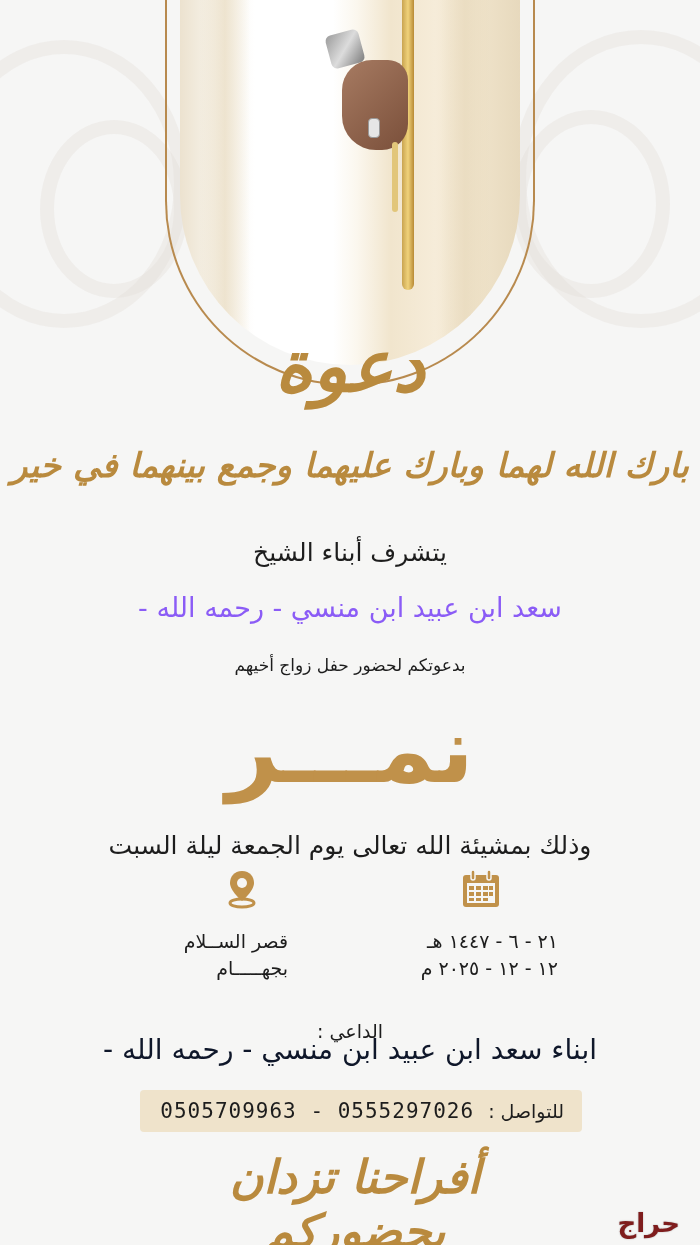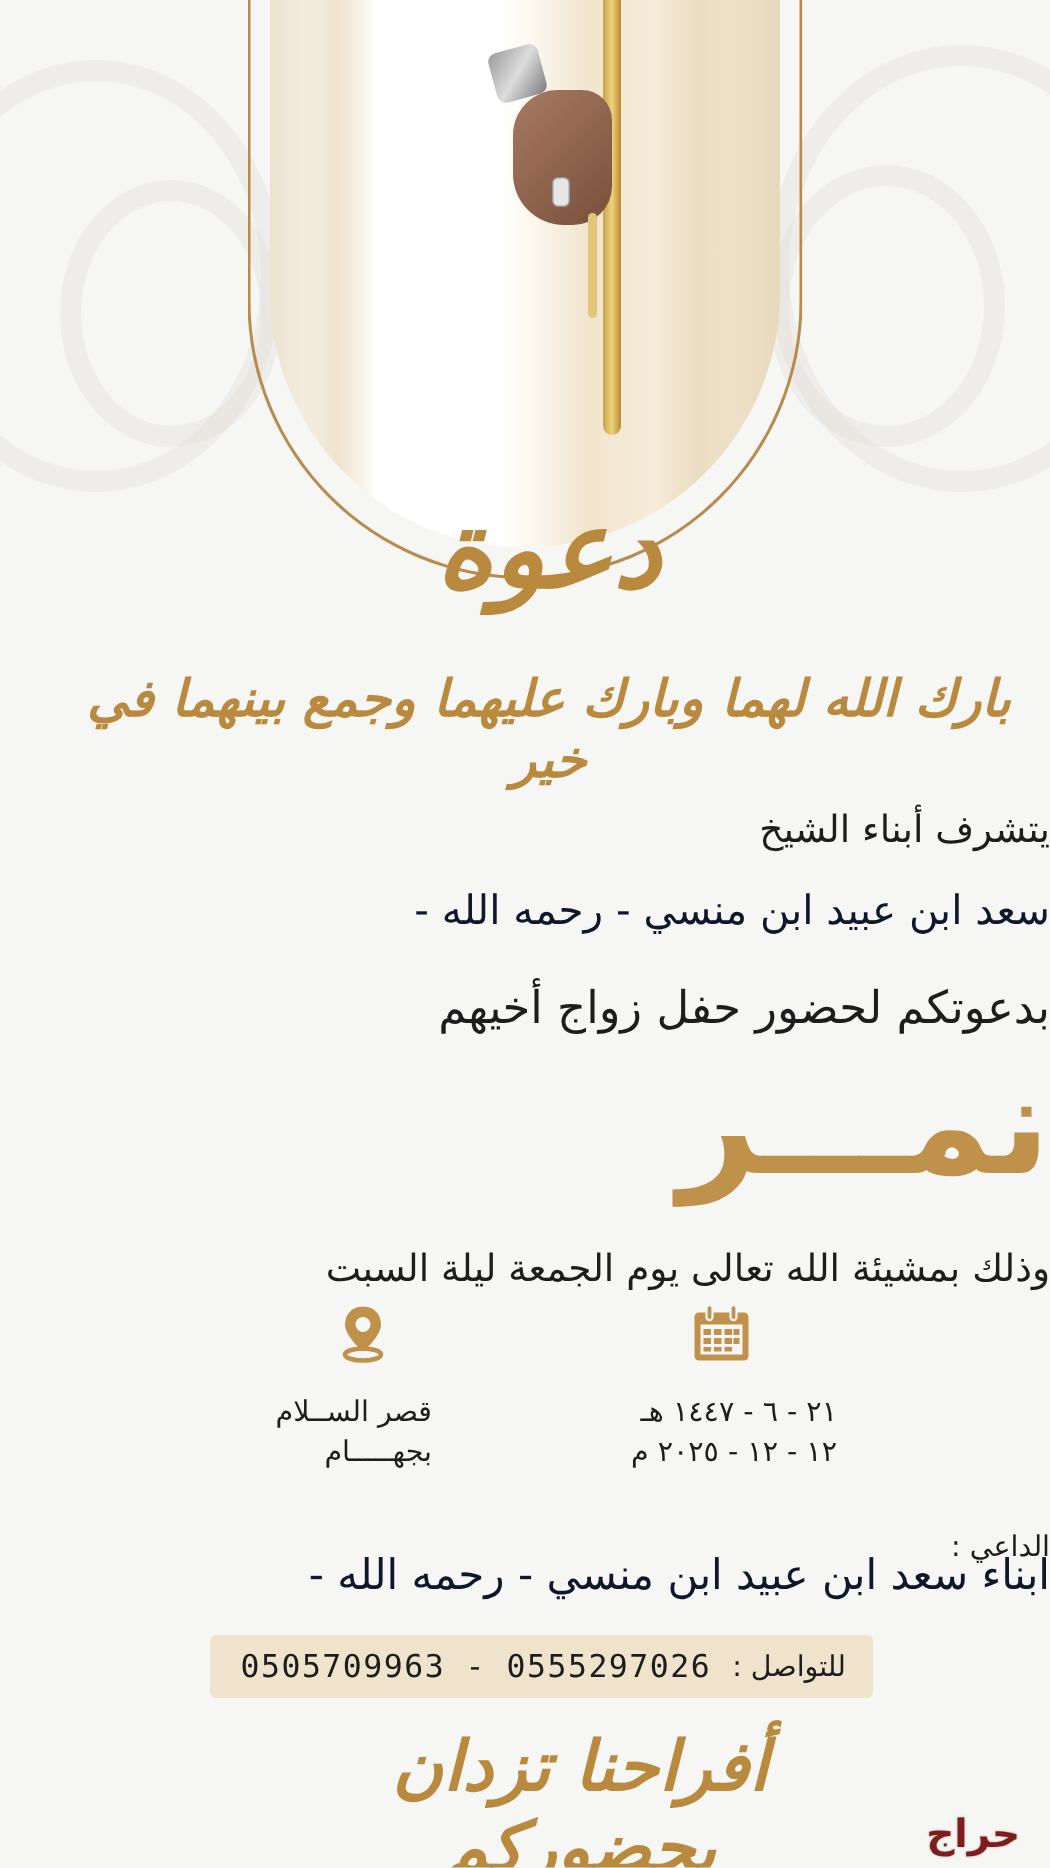--- a/index.html
+++ b/index.html
@@ -50,32 +50,31 @@
     position:absolute; left:188px; top:158px; width:10px; height:18px;
     background:#e6e6e6; border-radius:4px; border:1px solid #999;
   }
   .cord {
     position:absolute; left:212px; top:182px; width:6px; height:70px;
     background:#e2c67a; border-radius:3px;
   }
   .calli {
     position:absolute; left:0; right:0; text-align:center; color:#b98a3e;
     font-family:"DejaVu Serif", serif;
-    margin-left:32px;
   }
   .title-calli { top:330px; font-size:72px; font-weight:bold; font-style:italic; line-height:1; }
   .blessing { top:445px; font-size:34px; font-style:italic; font-weight:bold; letter-spacing:-1px; }
   .line {
-    position:absolute; left:0; right:0; 
+    position:absolute; left:0; right:0; text-align:center;
   }
   .dark { color:#1d1d1d; }
-  .gold { color:#0f172a; }
+  .gold { color:#8b5cf6; }
   .l-honor { top:538px; font-size:25px; }
   .l-father { top:592px; font-size:27px; }
-  .l-invite { top:655px; font-size:30px; }
+  .l-invite { top:655px; font-size:17px; }
   .l-groom { top:703px; font-size:92px; font-weight:bold; color:#c0914a; line-height:1.05; }
   .l-when { top:831px; font-size:25px; }
   .info-col {
     position:absolute; text-align:right; font-size:19px; color:#1d1d1d; line-height:27px;
   }
   .info-icon {
     position:absolute; width:40px; height:40px;
   }
   .l-host-label { top:1020px; font-size:19px; }
   .l-host { top:1033px; font-size:28px; color:#0f172a; }

